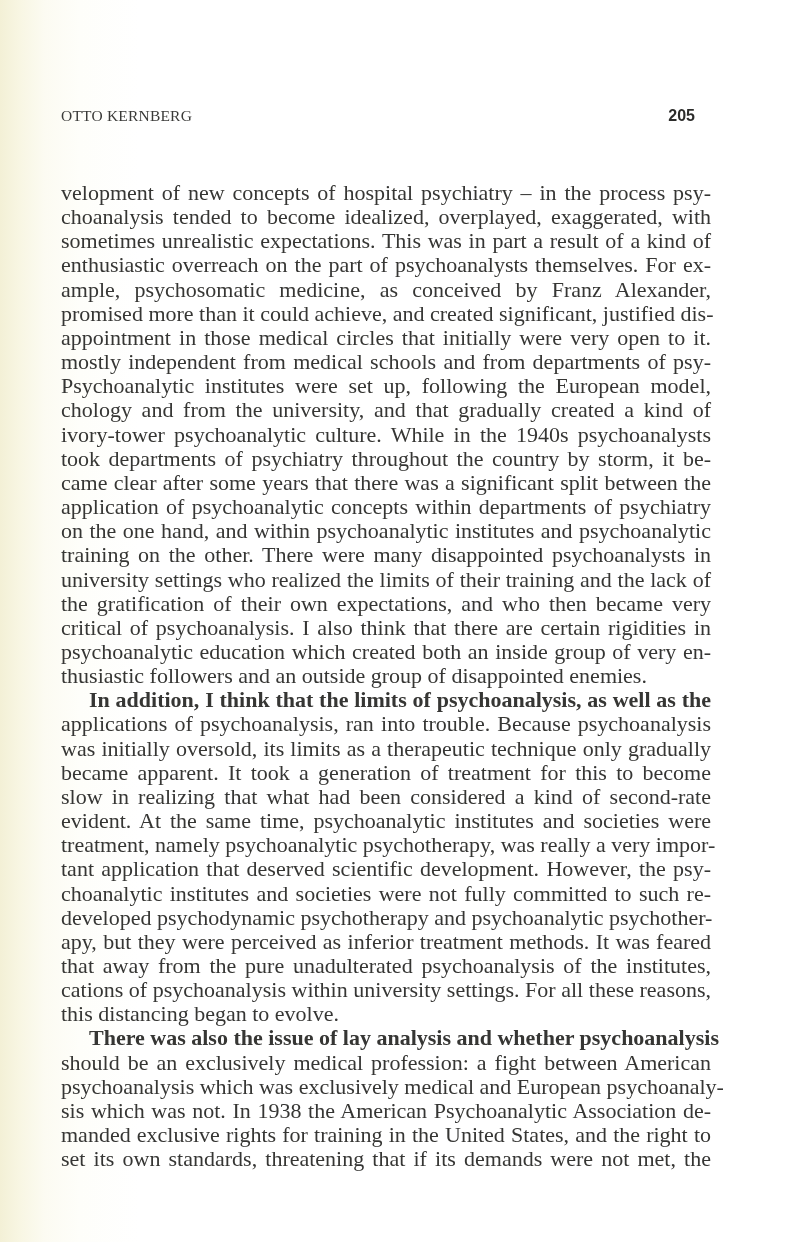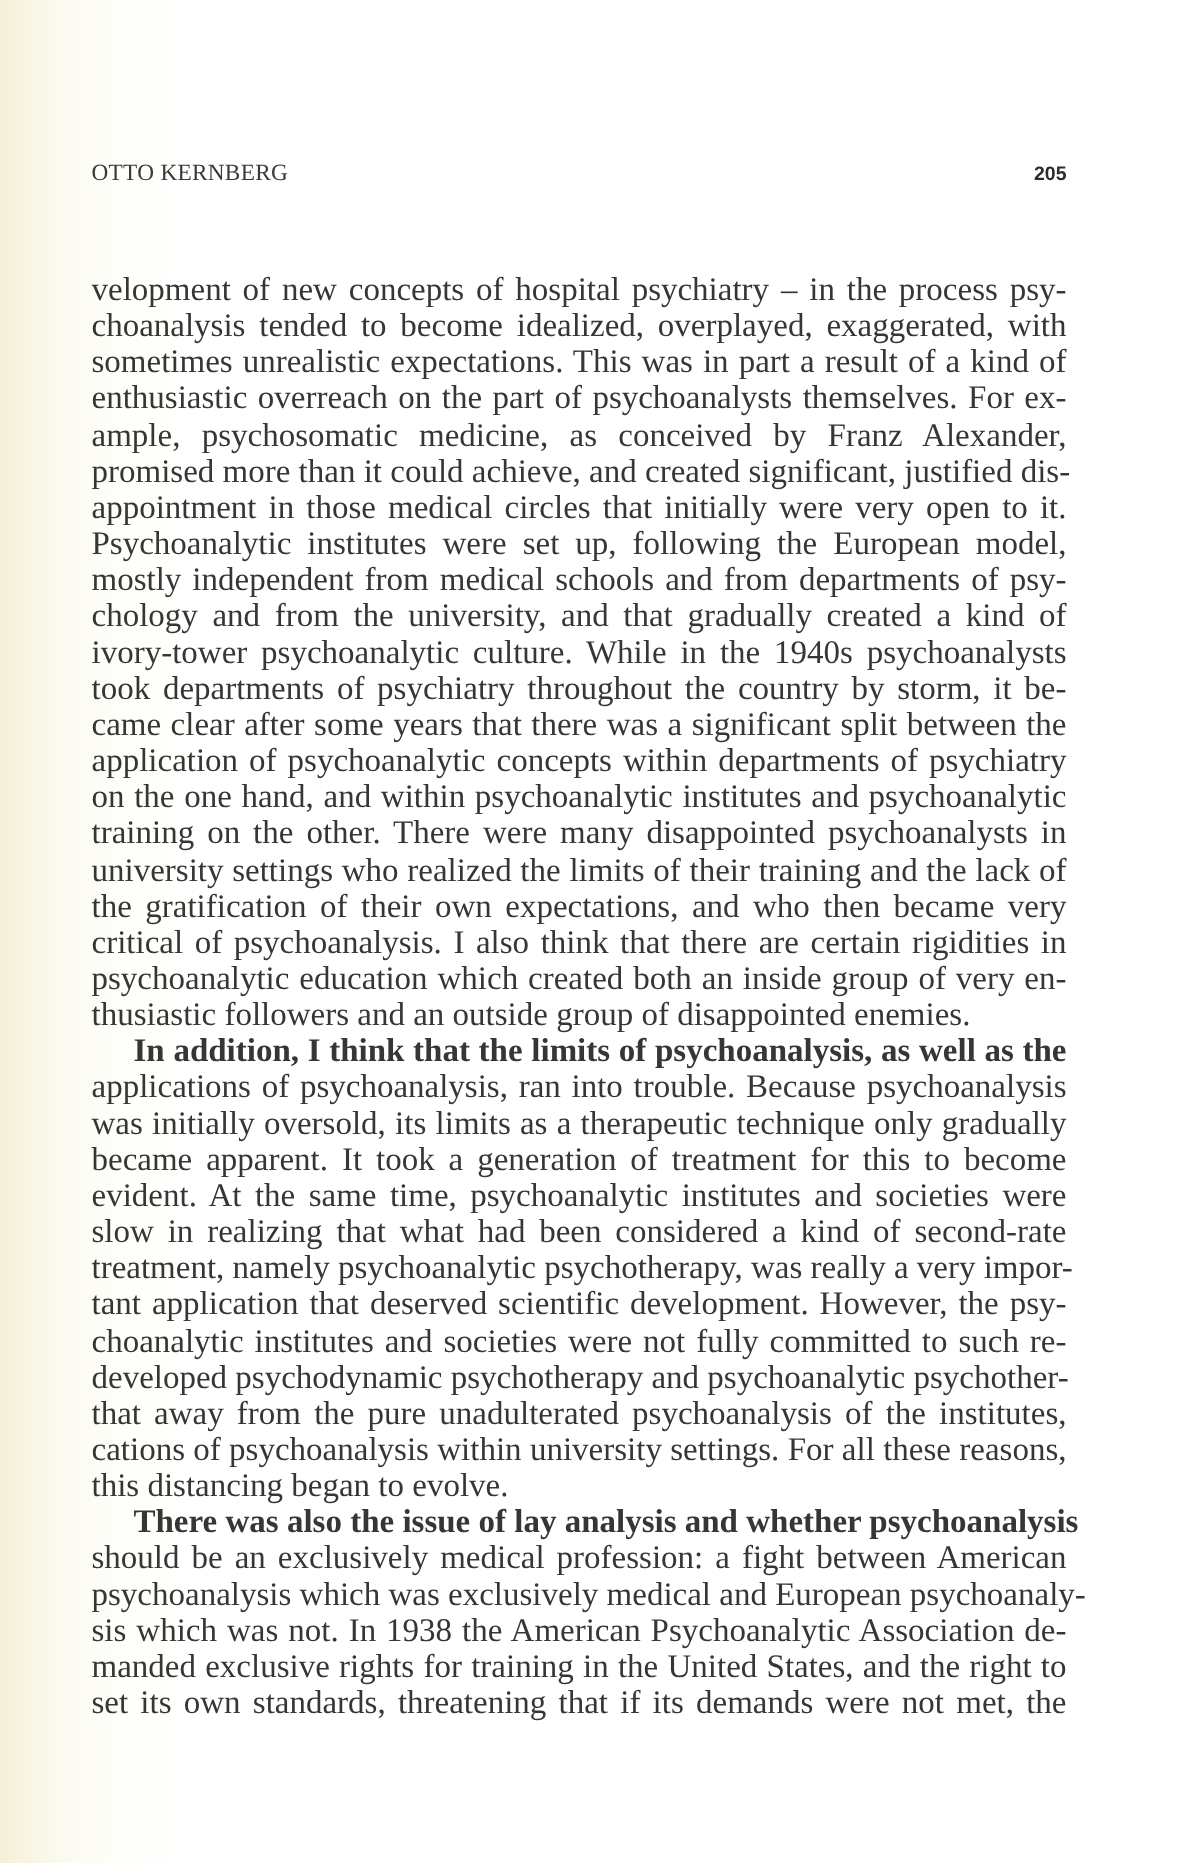--- a/index.html
+++ b/index.html
@@ -33,25 +33,25 @@
       left: 0;
       top: 0;
       font-family: "Liberation Serif", serif;
       font-size: 15.5px;
       letter-spacing: 0.2px;
       color: #3a3a38;
       line-height: 24px;
     }
     .page-number {
       position: absolute;
-      right: 0;
+      right: 16px;
       top: 0;
       font-family: "Liberation Sans", sans-serif;
       font-weight: bold;
-      font-size: 13px;
+      font-size: 16px;
       color: #2c2c2a;
       line-height: 24px;
     }
     .body-text {
       position: absolute;
       left: 61px;
       top: 137px;
       width: 650px;
     }
     .line {
@@ -82,44 +82,45 @@
     <span class="page-number">205</span>
   </div>
   <div class="body-text" id="body-text">
       <span class="line">velopment of new concepts of hospital psychiatry – in the process psy-</span>
       <span class="line">choanalysis tended to become idealized, overplayed, exaggerated, with</span>
       <span class="line">sometimes unrealistic expectations. This was in part a result of a kind of</span>
       <span class="line">enthusiastic overreach on the part of psychoanalysts themselves. For ex-</span>
       <span class="line">ample, psychosomatic medicine, as conceived by Franz Alexander,</span>
       <span class="line">promised more than it could achieve, and created significant, justified dis-</span>
       <span class="line">appointment in those medical circles that initially were very open to it.</span>
+      <span class="line">mostly independent from medical schools and from departments of psy-</span>
       <span class="line">Psychoanalytic institutes were set up, following the European model,</span>
-      <span class="line">mostly independent from medical schools and from departments of psy-</span>
       <span class="line">chology and from the university, and that gradually created a kind of</span>
       <span class="line">ivory-tower psychoanalytic culture. While in the 1940s psychoanalysts</span>
       <span class="line">took departments of psychiatry throughout the country by storm, it be-</span>
       <span class="line">came clear after some years that there was a significant split between the</span>
       <span class="line">application of psychoanalytic concepts within departments of psychiatry</span>
       <span class="line">on the one hand, and within psychoanalytic institutes and psychoanalytic</span>
       <span class="line">training on the other. There were many disappointed psychoanalysts in</span>
       <span class="line">university settings who realized the limits of their training and the lack of</span>
       <span class="line">the gratification of their own expectations, and who then became very</span>
       <span class="line">critical of psychoanalysis. I also think that there are certain rigidities in</span>
       <span class="line">psychoanalytic education which created both an inside group of very en-</span>
       <span class="line last">thusiastic followers and an outside group of disappointed enemies.</span>
       <span class="line indent">In addition, I think that the limits of psychoanalysis, as well as the</span>
       <span class="line">applications of psychoanalysis, ran into trouble. Because psychoanalysis</span>
       <span class="line">was initially oversold, its limits as a therapeutic technique only gradually</span>
       <span class="line">became apparent. It took a generation of treatment for this to become</span>
+      <span class="line">slow in realizing that what had been considered a kind of second-rate</span>
       <span class="line">evident. At the same time, psychoanalytic institutes and societies were</span>
-      <span class="line">slow in realizing that what had been considered a kind of second-rate</span>
       <span class="line">treatment, namely psychoanalytic psychotherapy, was really a very impor-</span>
       <span class="line">tant application that deserved scientific development. However, the psy-</span>
       <span class="line">choanalytic institutes and societies were not fully committed to such re-</span>
       <span class="line">developed psychodynamic psychotherapy and psychoanalytic psychother-</span>
+      <span class="line">apy, but they were perceived as inferior treatment methods. It was feared</span>
       <span class="line">that away from the pure unadulterated psychoanalysis of the institutes,</span>
       <span class="line">cations of psychoanalysis within university settings. For all these reasons,</span>
       <span class="line last">this distancing began to evolve.</span>
       <span class="line indent">There was also the issue of lay analysis and whether psychoanalysis</span>
       <span class="line">should be an exclusively medical profession: a fight between American</span>
       <span class="line">psychoanalysis which was exclusively medical and European psychoanaly-</span>
       <span class="line">sis which was not. In 1938 the American Psychoanalytic Association de-</span>
       <span class="line">manded exclusive rights for training in the United States, and the right to</span>
       <span class="line">set its own standards, threatening that if its demands were not met, the</span>
     </div>

